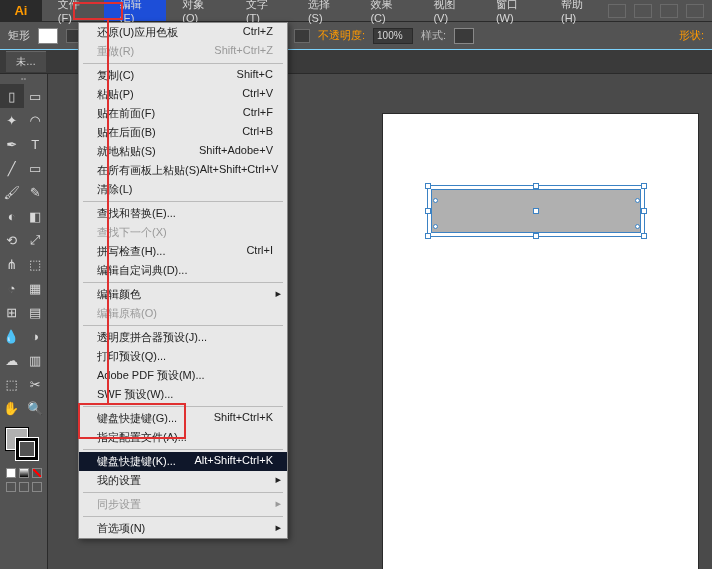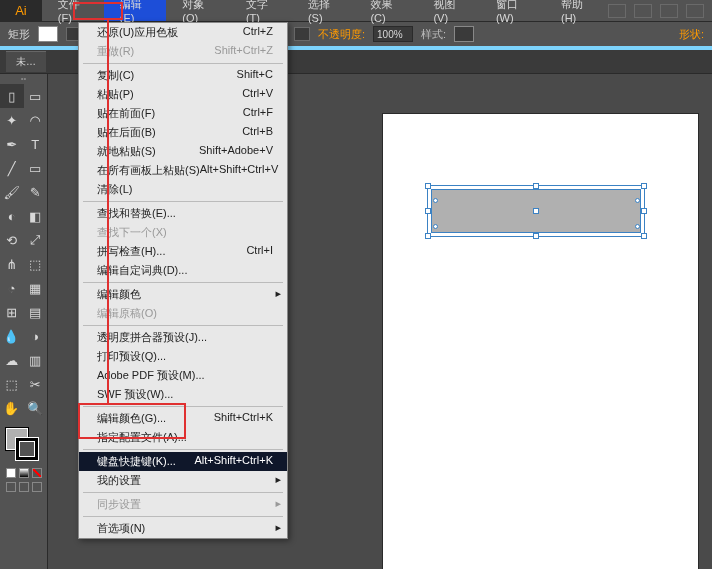--- a/index.html
+++ b/index.html
@@ -1,24 +1,24 @@
 <!DOCTYPE html>
 <html><head>
 <meta charset="utf-8">
 <style>
 *{margin:0;padding:0;box-sizing:border-box;font-family:"Microsoft YaHei",Arial,sans-serif;user-select:none}
 body{background:#4a4a4a;width:712px;height:569px;overflow:hidden;position:relative}
 .topbar{height:22px;background:#535353;display:flex;align-items:center;border-bottom:1px solid #2a2a2a}
-.ai-logo{width:46px;height:22px;background:#2a2a2a;color:#ff9a00;font-weight:normal;font-size:13px;display:flex;align-items:center;justify-content:center}
+.ai-logo{width:46px;height:22px;background:#2a2a2a;color:#ff9a00;font-weight:bold;font-size:13px;display:flex;align-items:center;justify-content:center}
 .menubar{display:flex;align-items:center;height:100%}
 .menu-item{color:#d8d8d8;font-size:11px;padding:0 16px;height:100%;display:flex;align-items:center;cursor:pointer}
 .menu-item.active{background:#1d4ed8}
 .menu-extra{margin-left:auto;display:flex;gap:8px;padding-right:8px}
 .menu-extra span{width:18px;height:14px;border:1px solid #6a6a6a;display:inline-block}
-.optionsbar{height:28px;background:#535353;display:flex;align-items:center;padding:0 8px;gap:8px;border-bottom:4px solid #7dd3fc}
+.optionsbar{height:28px;background:#535353;display:flex;align-items:center;padding:0 8px;gap:8px;border-bottom:1px solid #7dd3fc}
 .opt-label{color:#d8d8d8;font-size:11px}
 .opt-swatch{width:20px;height:16px;background:#fff;border:1px solid #888}
 .opt-dd{width:16px;height:14px;border:1px solid #6a6a6a;background:#3a3a3a}
 .opt-line{width:60px;height:8px;background:linear-gradient(#fff,#fff);border:1px solid #888}
 .opt-input{width:40px;height:16px;background:#3a3a3a;border:1px solid #2a2a2a;color:#d8d8d8;font-size:10px;padding:0 3px}
 .opt-sec{color:#bdbdbd;font-size:11px}
 .opt-orange{color:#ff9a00;font-size:11px}
 .tabs{height:24px;background:#3a3a3a;border-bottom:1px solid #2a2a2a;display:flex;align-items:center}
 .tab{background:#4a4a4a;color:#d8d8d8;font-size:10px;padding:3px 10px;margin-left:6px;border-top:1px solid #666}
 .workspace{position:absolute;top:74px;left:48px;right:0;bottom:0;background:#4a4a4a}
@@ -246,21 +246,21 @@
     <div class="dd-row">
       <span>Adobe PDF 预设(M)...</span>
       <span></span>
     </div>
     <div class="dd-row">
       <span>SWF 预设(W)...</span>
       <span></span>
     </div>
     <div class="dd-sep"></div>
     <div class="dd-row">
-      <span>编辑颜色(G)...</span>
+      <span>键盘快捷键(G)...</span>
       <span>Shift+Ctrl+K</span>
     </div>
     <div class="dd-row">
       <span>指定配置文件(A)...</span>
       <span></span>
     </div>
     <div class="dd-sep"></div>
     <div class="dd-row hl">
       <span>键盘快捷键(K)...</span>
       <span>Alt+Shift+Ctrl+K</span>

